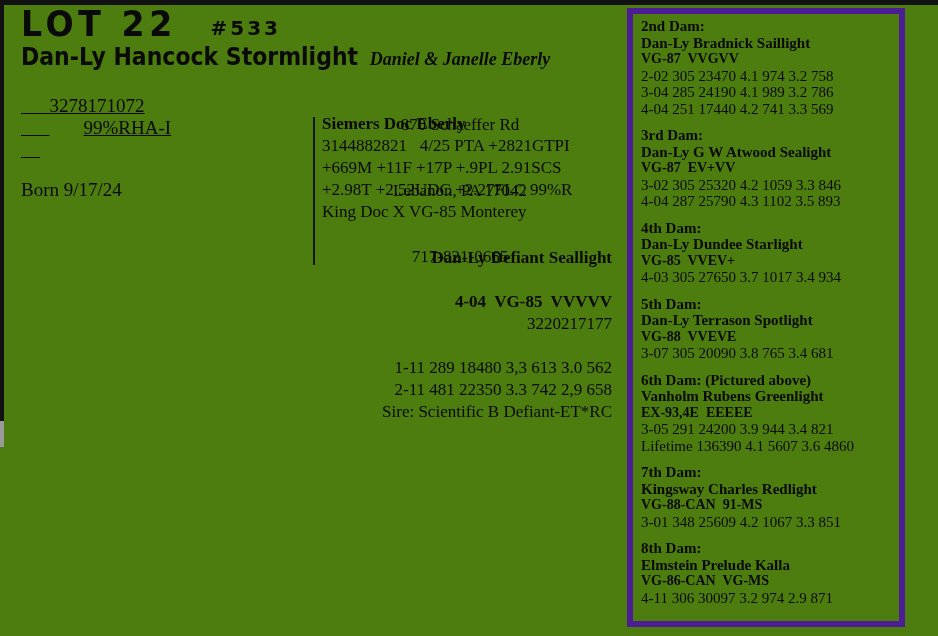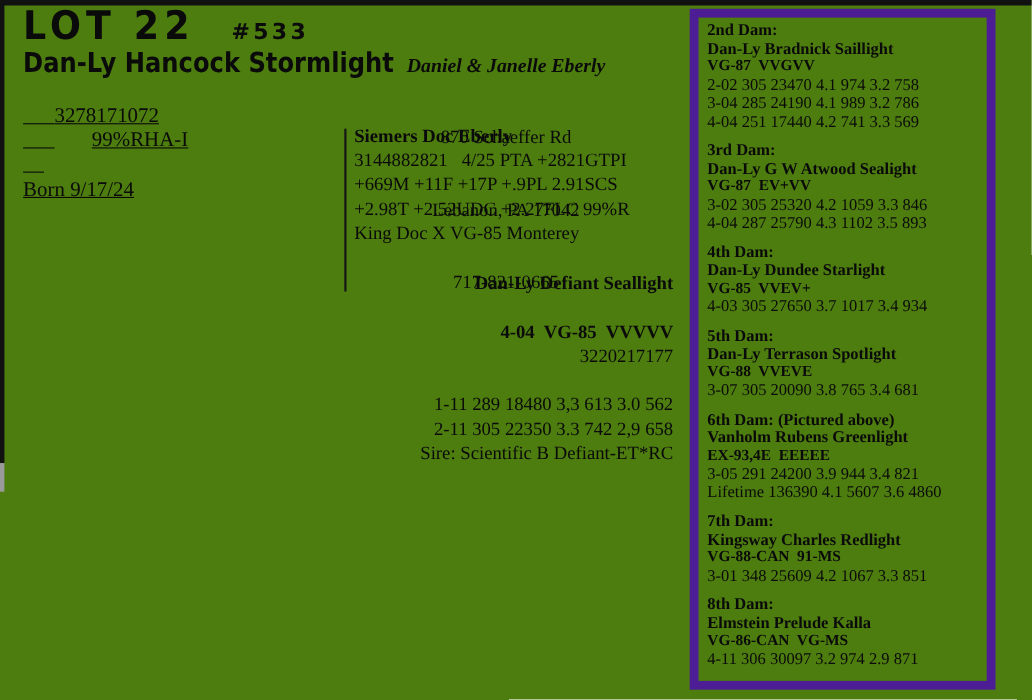--- a/index.html
+++ b/index.html
@@ -43,39 +43,39 @@
     margin-left: 20px; padding-bottom: 2px; white-space: pre;
   }
   .animal-name {
     font-family: "DejaVu Sans", sans-serif;
     font-weight: bold; font-size: 25px; line-height: 1.05; margin-top: 2px;
     transform: scaleX(0.88); transform-origin: left top; white-space: pre;
   }
   .reg-row { font-size: 19px; margin-top: 3px; white-space: pre; text-decoration: underline; }
   .reg-number { }
   .rha { margin-left: 34px; }
-  .born-line { font-size: 19px; margin-top: 1px; white-space: pre; text-decoration: underline; }
+  .born-line { font-size: 19px; margin-top: 18px; white-space: pre; }
   
   .consignor {
     position: absolute; left: 322px; top: 4px; width: 276px;
     text-align: center; line-height: 22px; font-size: 17px; white-space: pre;
   }
   .consignor-name { font-weight: bold; font-style: italic; font-size: 18px; }
   
   .sire-block { position: absolute; left: 322px; top: 113px; width: 290px; }
   .dam-block  { position: absolute; left: 322px; top: 247px; width: 290px; text-align: right; }
   .ped-name { font-weight: bold; font-size: 17px; line-height: 22px; white-space: pre; }
   .ped-line { font-size: 17px; line-height: 22px; white-space: pre; }
   .dam-score-line { font-size: 17px; line-height: 22px; white-space: pre; }
   .dam-score-bold { font-weight: bold; }
   .dam-reg { margin-left: 14px; }
   
   .dam-box {
     position: absolute; left: 627px; top: 8px; width: 278px; height: 619px;
-    border: 8px solid #4c1d95; box-sizing: border-box;
+    border: 6px solid #4c1d95; box-sizing: border-box;
     padding: 4px 6px 0 8px;
   }
   .dam-section { margin-bottom: 10px; }
   .dam-title  { font-weight: bold; font-size: 15px; line-height: 16.5px; white-space: pre; }
   .dam-name   { font-weight: bold; font-size: 15px; line-height: 16.5px; white-space: pre; }
   .dam-score  { font-weight: bold; font-size: 14px; line-height: 16.5px; white-space: pre; }
   .dam-record { font-size: 15px; line-height: 16.5px; white-space: pre; }
 </style>
 </head>
 <body>
@@ -115,21 +115,21 @@
     <div class="ped-line">King Doc X VG-85 Monterey</div>
   </div>
 
   <div class="dam-block">
     <div class="ped-name">Dan-Ly Defiant Seallight</div>
     <div class="dam-score-line">
       <span class="dam-score-bold">4-04  VG-85  VVVVV</span>
       <span class="dam-reg">3220217177</span>
     </div>
     <div class="ped-line">1-11 289 18480 3,3 613 3.0 562</div>
-    <div class="ped-line">2-11 305 22350 3.3 742 2,9 658</div>
+    <div class="ped-line">2-11 481 22350 3.3 742 2,9 658</div>
     <div class="ped-line">Sire: Scientific B Defiant-ET*RC</div>
   </div>
 
   <div class="dam-box">
 
     <div class="dam-section">
       <div class="dam-title">2nd Dam:</div>
       <div class="dam-name">Dan-Ly Bradnick Saillight</div>
       <div class="dam-score">VG-87  VVGVV</div>
       <div class="dam-record">2-02 305 23470 4.1 974 3.2 758</div>

